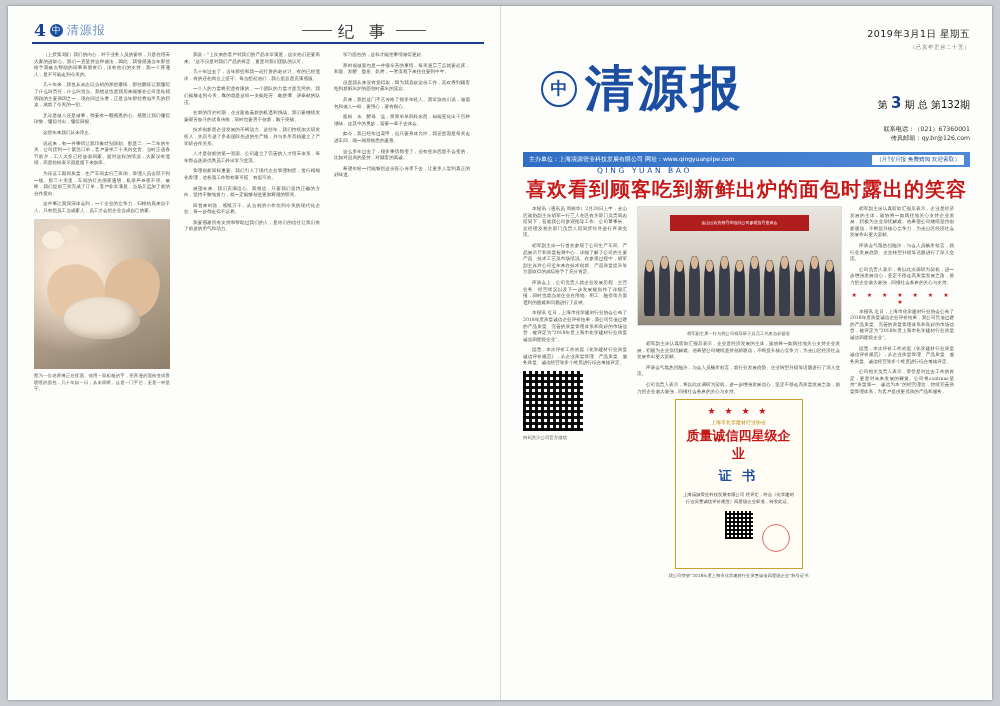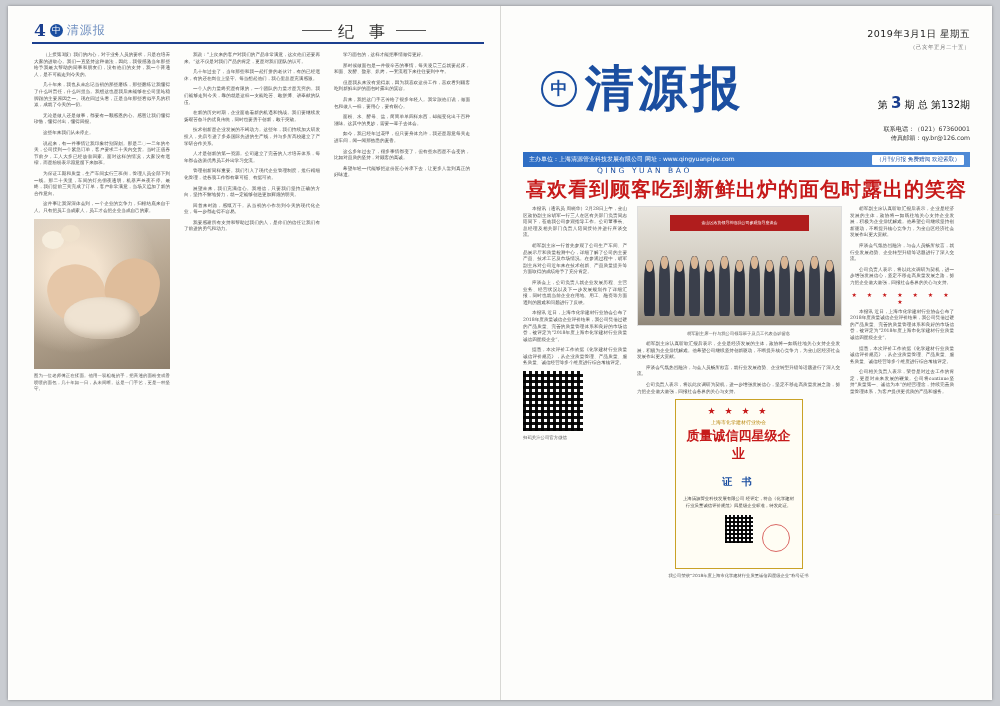--- a/index.html
+++ b/index.html
@@ -158,21 +158,21 @@
     font-family:"DejaVu Serif","Liberation Serif",serif;margin:4px 0 5px 0;
   }
   .cert{
     width:128px;height:170px;margin:4px auto 4px auto;
     border:1.5px solid #c9a227;background:#fffdf4;position:relative;
     box-sizing:border-box;padding:6px;
   }
   .cert .stars{color:#c61a1a;font-size:9px;text-align:center;letter-spacing:3px;}
   .cert .t1{font-size:5px;color:#b8860b;text-align:center;margin-top:3px;}
   .cert .t2{font-size:13px;color:#c61a1a;text-align:center;font-weight:bold;margin-top:2px;}
-  .cert .t3{font-size:10px;color:#1b4ea0;text-align:center;font-weight:bold;margin-top:12px;letter-spacing:3px;}
+  .cert .t3{font-size:13px;color:#1b4ea0;text-align:center;font-weight:bold;margin-top:4px;letter-spacing:3px;}
   .cert .t4{font-size:4.4px;color:#444;text-align:center;margin-top:6px;line-height:7px;}
   .cert .qr{
     width:28px;height:28px;margin:6px auto 0 auto;
     background:
       repeating-linear-gradient(90deg,#111 0 2px,#fff 2px 4px),
       repeating-linear-gradient(0deg,#111 0 2px,#fff 2px 4px);
     background-blend-mode:multiply;
   }
   .cert .seal{
     position:absolute;right:12px;bottom:16px;width:26px;height:26px;

